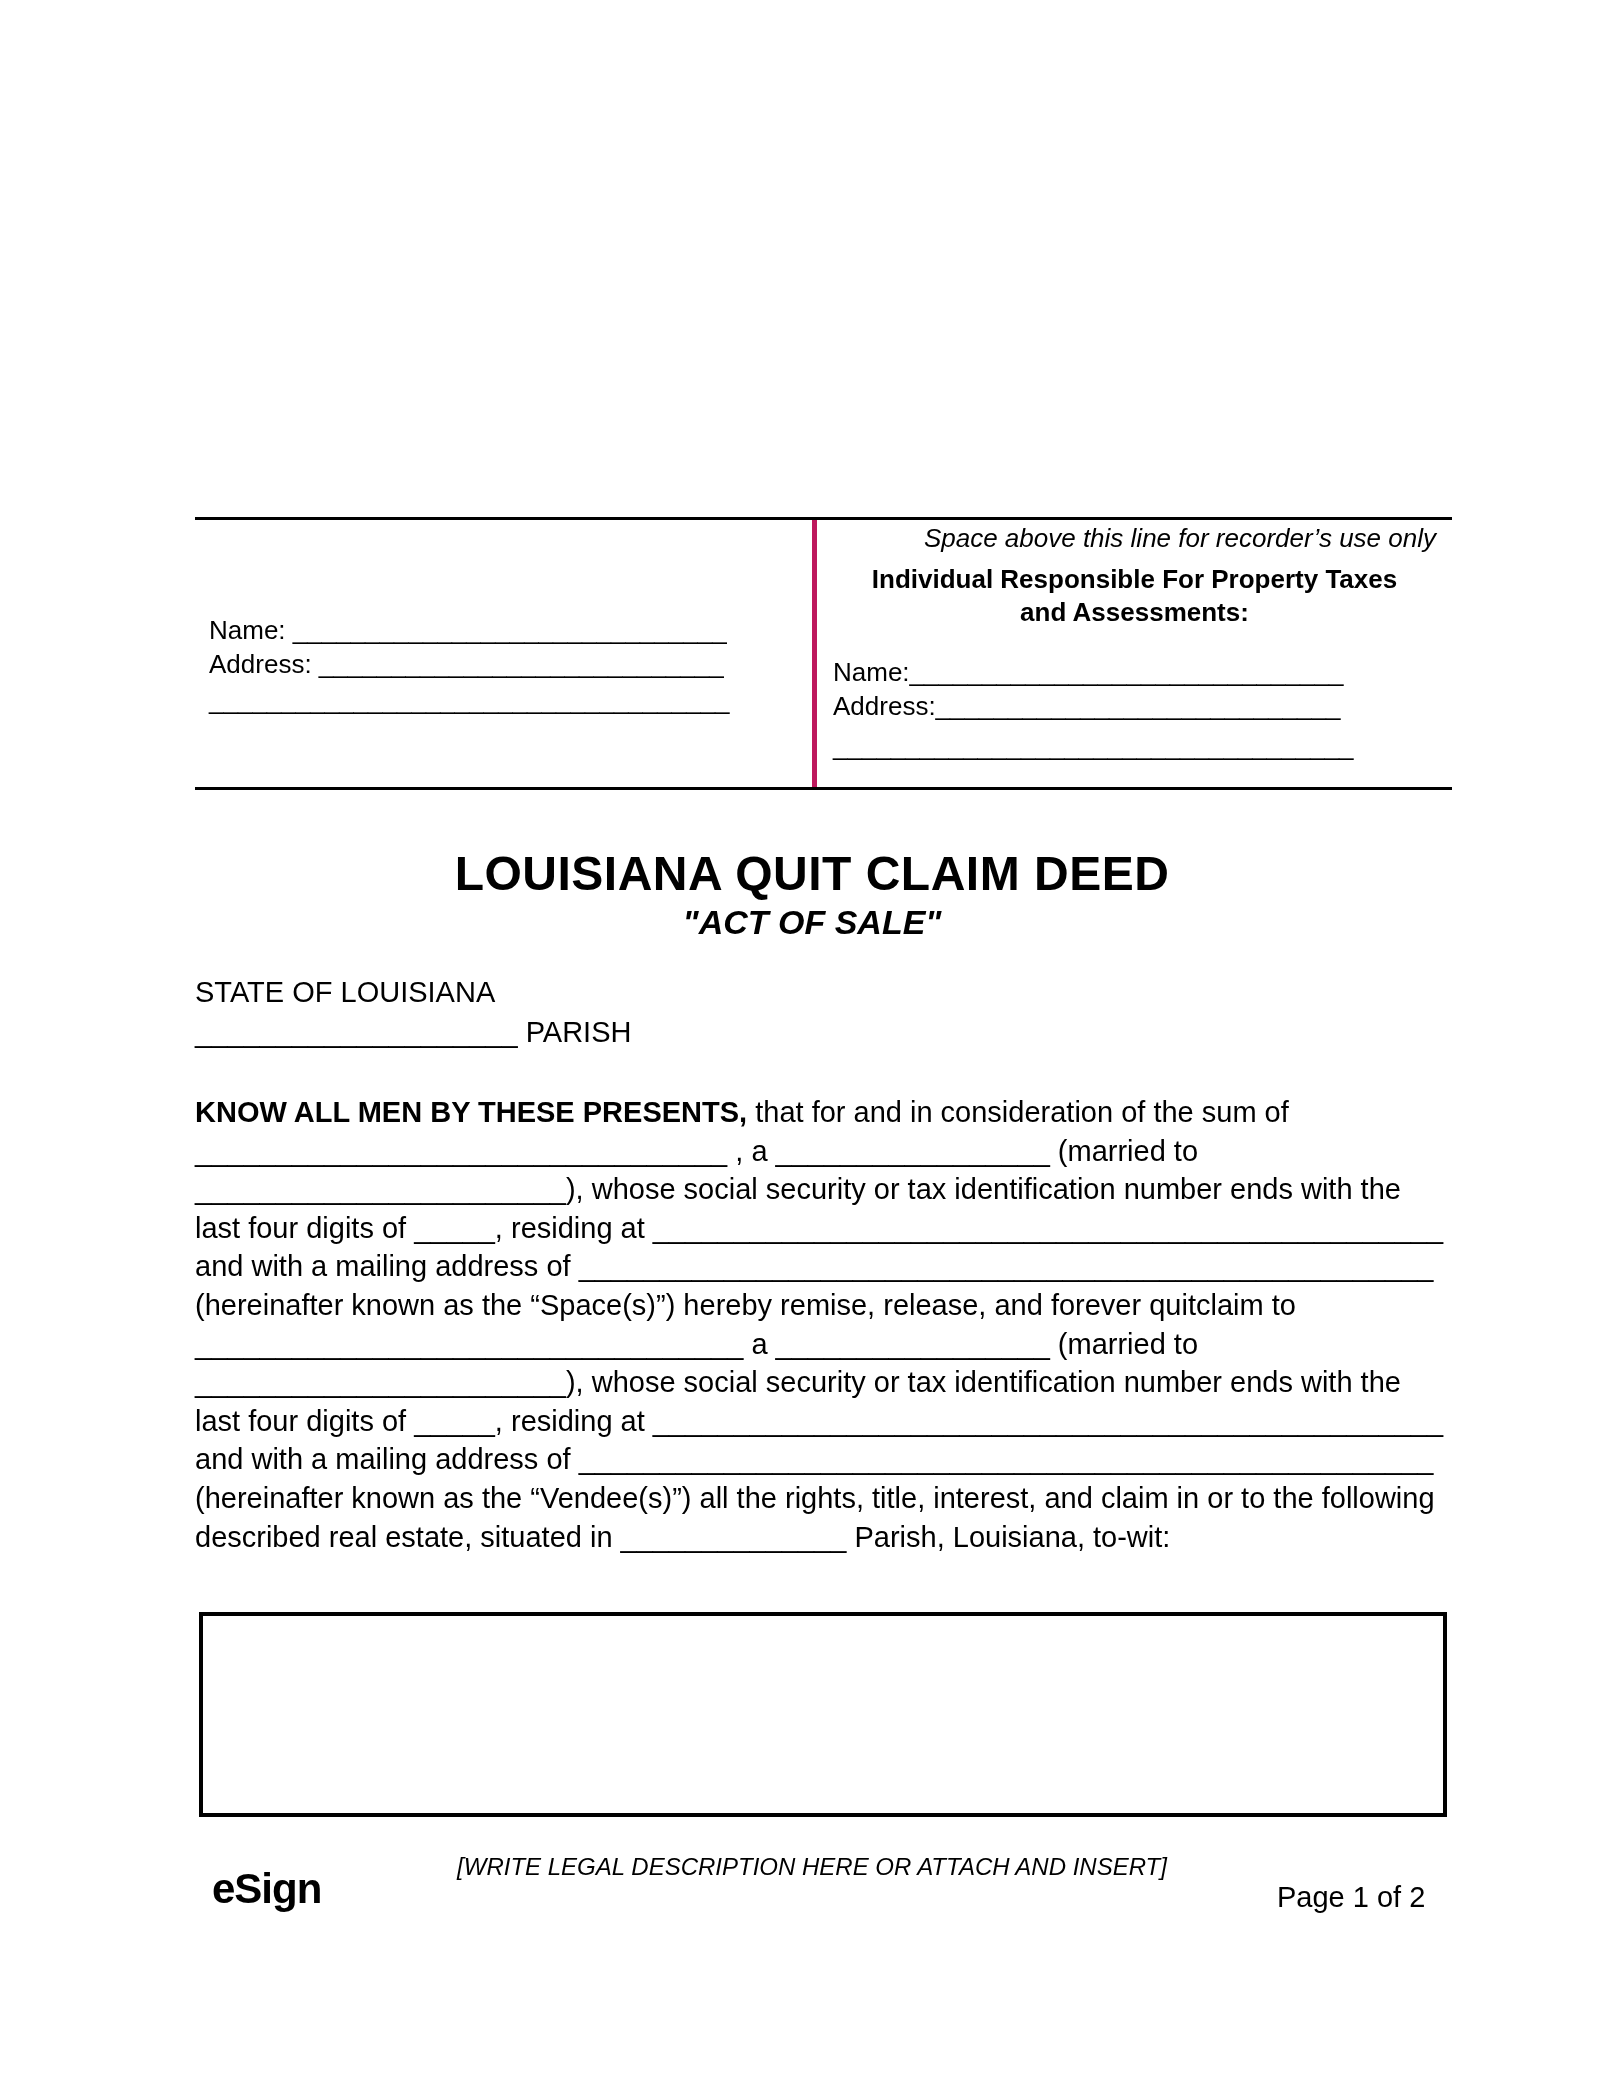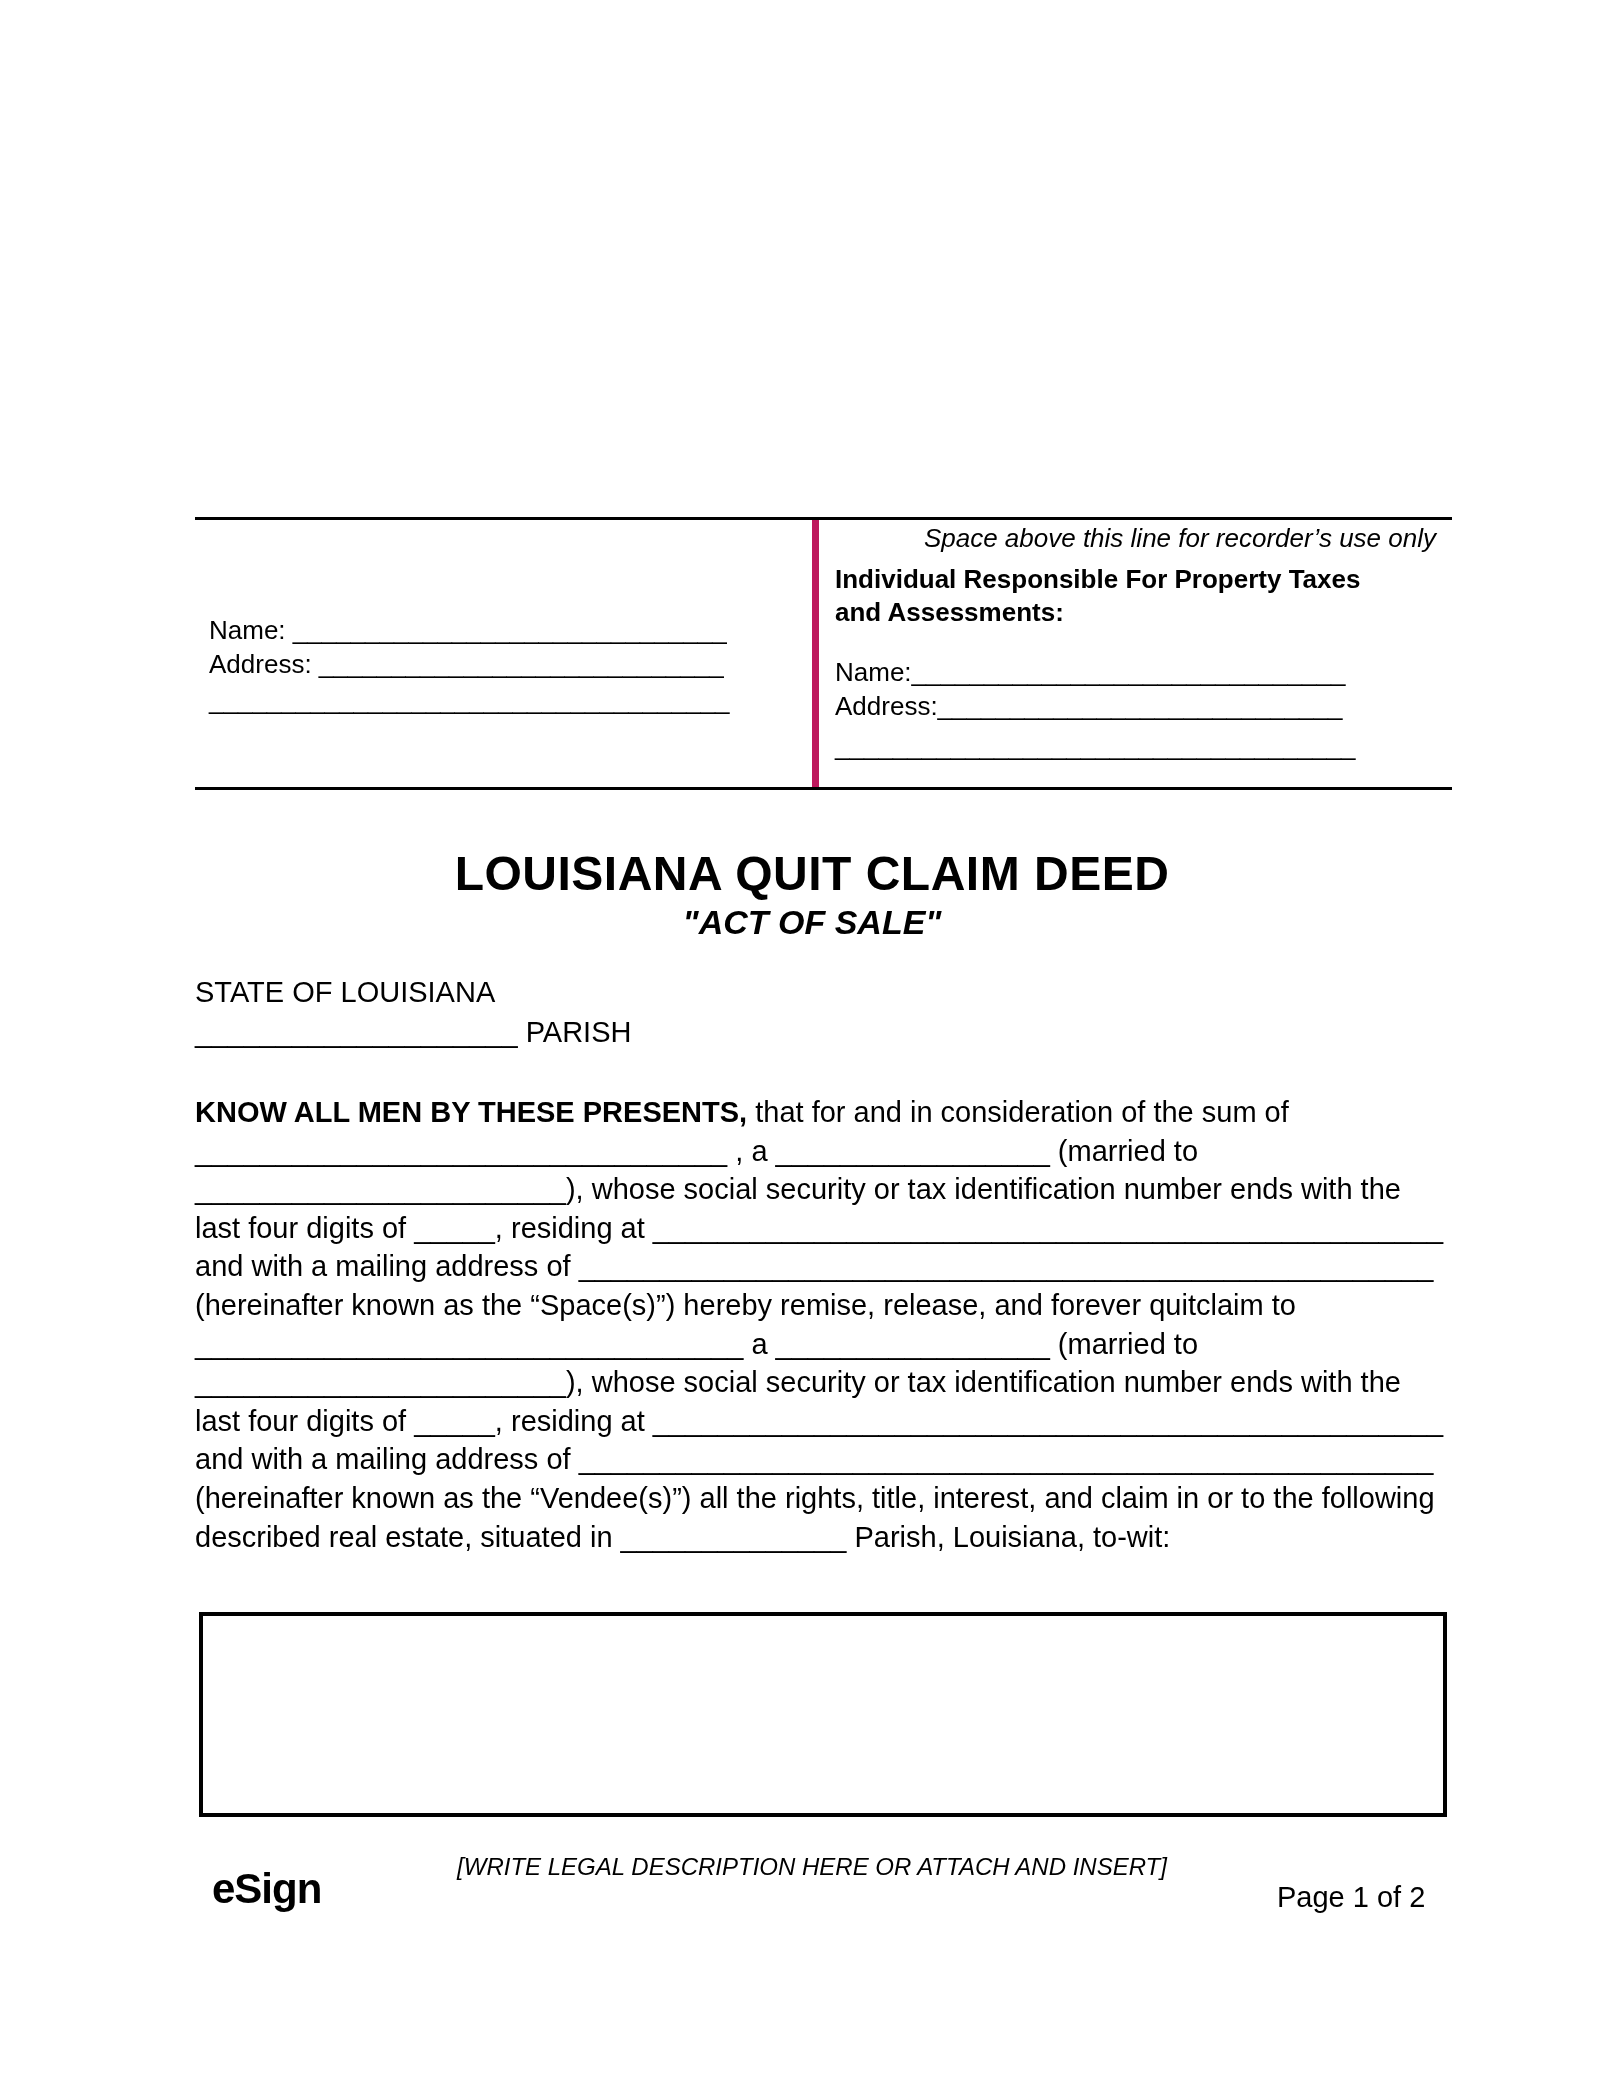--- a/index.html
+++ b/index.html
@@ -17,28 +17,28 @@
   .header-box {
     position:absolute; left:195px; top:517px;
     width:1257px; height:273px;
     border-top:3px solid #000;
     border-bottom:3px solid #000;
     box-sizing:border-box;
     display:flex;
     font-size:26px;
   }
   .hcol-left  { width:617px; box-sizing:border-box; padding:47px 0 0 14px; }
-  .hcol-right { flex:1; border-left:7px solid #be185d; box-sizing:border-box; padding:2px 16px 12px 16px; }
+  .hcol-right { flex:1; border-left:5px solid #be185d; box-sizing:border-box; padding:2px 16px 12px 16px; }
 
   .prepared-title { font-weight:bold; line-height:33px; }
   .left-fields  { margin-top:46px; }
   .field-line   { line-height:34px; white-space:nowrap; }
   .blank-extra-left  { margin-top:2px; }
   .recorder-note { font-style:italic; text-align:right; line-height:33px; }
-  .tax-title { font-weight:bold; line-height:33px; margin-top:8px; }
+  .tax-title { font-weight:bold; line-height:33px; margin-top:8px;text-align:center; }
   .right-fields { margin-top:26px; }
   .blank-extra-right { margin-top:6px; }
 
   
   .title-block { position:absolute; left:0; top:846px; width:100%; text-align:center; }
   .doc-title    { font-size:48px; font-weight:bold; line-height:56px; letter-spacing:0.5px; }
   .doc-subtitle { font-size:34px; font-weight:bold; font-style:italic; line-height:40px; }
 
   
   .jurisdiction { position:absolute; left:195px; top:972px; font-size:29px; line-height:40px; }

